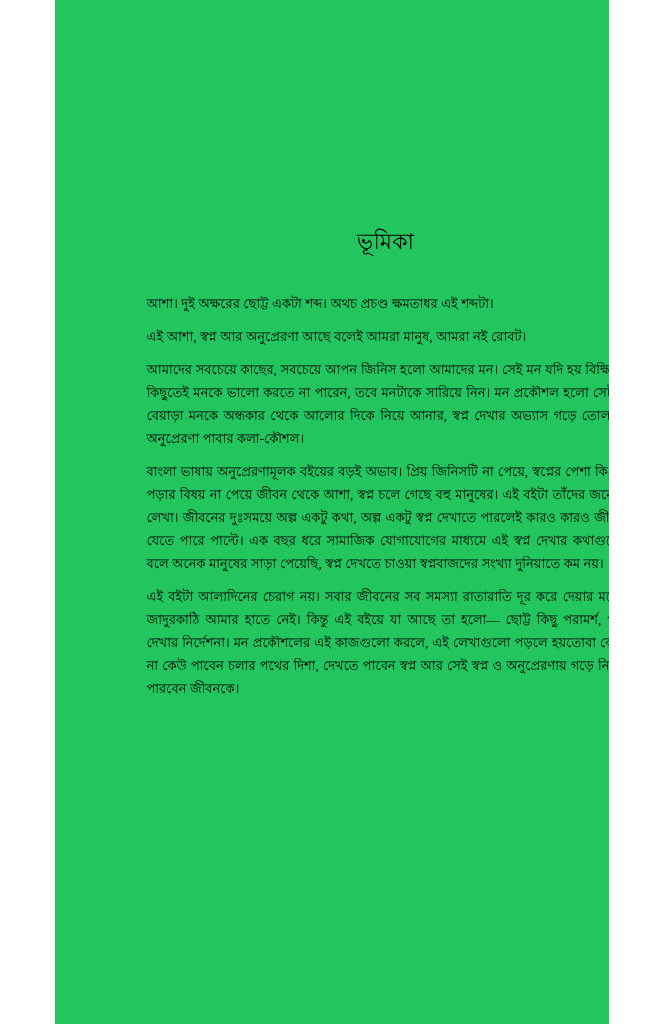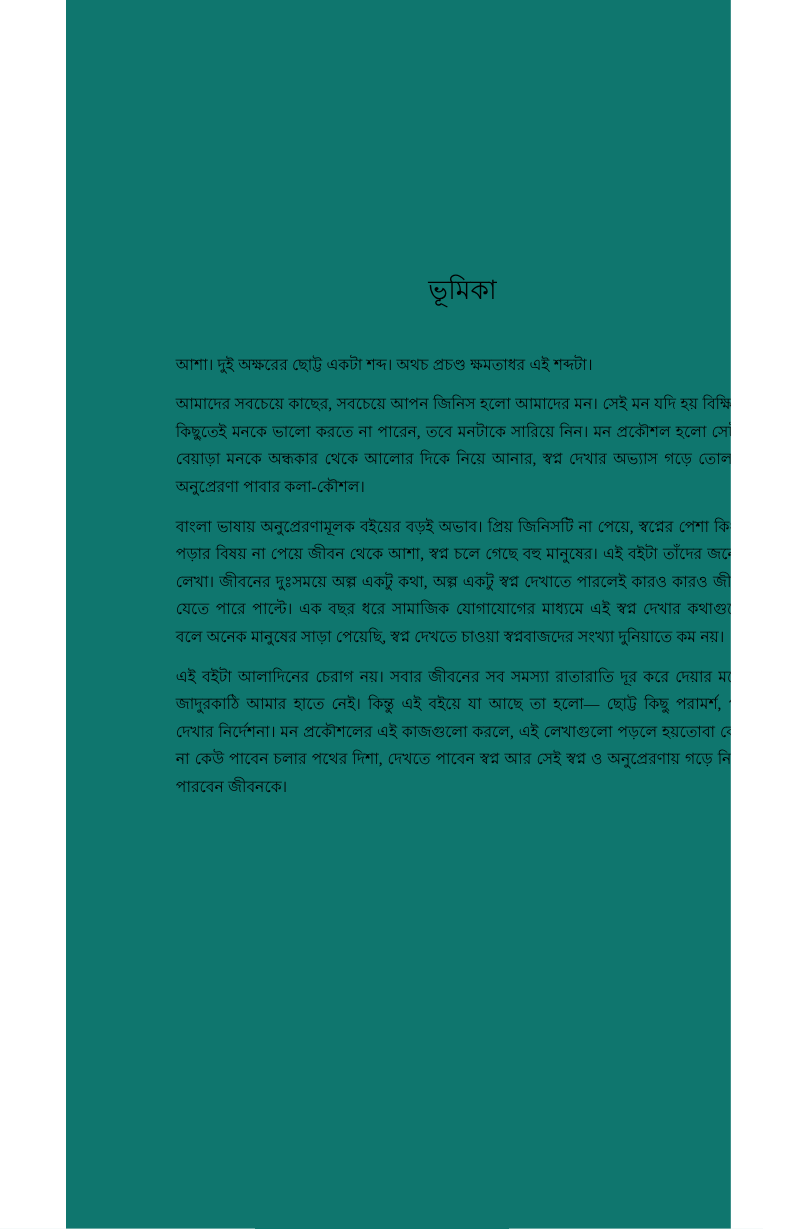--- a/index.html
+++ b/index.html
@@ -10,21 +10,21 @@
   }
   body {
     font-family: "Liberation Serif", "DejaVu Serif", serif;
     color: #000000;
   }
   .page {
     position: relative;
     width: 554px;
     height: 1024px;
     margin: 0 auto;
-    background: #0f766e;
+    background: #22c55e;
     overflow: hidden;
     box-sizing: border-box;
   }
   .content {
     position: absolute;
     left: 92px;
     top: 0;
     width: 478px;
   }
   .doc-title {
@@ -56,19 +56,20 @@
 </head>
 <body>
 
 <div class="page">
   <div class="content">
 
     <h1 class="doc-title">ভূমিকা</h1>
 
     <div class="body-block">
       <p class="para">আশা। দুই অক্ষরের ছোট্ট একটা শব্দ। অথচ প্রচণ্ড ক্ষমতাধর এই শব্দটা।</p>
+      <p class="para">এই আশা, স্বপ্ন আর অনুপ্রেরণা আছে বলেই আমরা মানুষ, আমরা নই রোবট।</p>
       <p class="para">আমাদের সবচেয়ে কাছের, সবচেয়ে আপন জিনিস হলো আমাদের মন। সেই মন যদি হয় বিক্ষিপ্ত, কিছুতেই মনকে ভালো করতে না পারেন, তবে মনটাকে সারিয়ে নিন। মন প্রকৌশল হলো সেটাই বেয়াড়া মনকে অন্ধকার থেকে আলোর দিকে নিয়ে আনার, স্বপ্ন দেখার অভ্যাস গড়ে তোলার, অনুপ্রেরণা পাবার কলা-কৌশল।</p>
       <p class="para">বাংলা ভাষায় অনুপ্রেরণামূলক বইয়ের বড়ই অভাব। প্রিয় জিনিসটি না পেয়ে, স্বপ্নের পেশা কিংবা পড়ার বিষয় না পেয়ে জীবন থেকে আশা, স্বপ্ন চলে গেছে বহু মানুষের। এই বইটা তাঁদের জন্যেই লেখা। জীবনের দুঃসময়ে অল্প একটু কথা, অল্প একটু স্বপ্ন দেখাতে পারলেই কারও কারও জীবন যেতে পারে পাল্টে। এক বছর ধরে সামাজিক যোগাযোগের মাধ্যমে এই স্বপ্ন দেখার কথাগুলো বলে অনেক মানুষের সাড়া পেয়েছি, স্বপ্ন দেখতে চাওয়া স্বপ্নবাজদের সংখ্যা দুনিয়াতে কম নয়।</p>
       <p class="para">এই বইটা আলাদিনের চেরাগ নয়। সবার জীবনের সব সমস্যা রাতারাতি দূর করে দেয়ার মতো জাদুরকাঠি আমার হাতে নেই। কিন্তু এই বইয়ে যা আছে তা হলো— ছোট্ট কিছু পরামর্শ, পথ দেখার নির্দেশনা। মন প্রকৌশলের এই কাজগুলো করলে, এই লেখাগুলো পড়লে হয়তোবা কেউ না কেউ পাবেন চলার পথের দিশা, দেখতে পাবেন স্বপ্ন আর সেই স্বপ্ন ও অনুপ্রেরণায় গড়ে নিতে পারবেন জীবনকে।</p>
     </div>
 
   </div>
 </div>
 
 </body></html>

